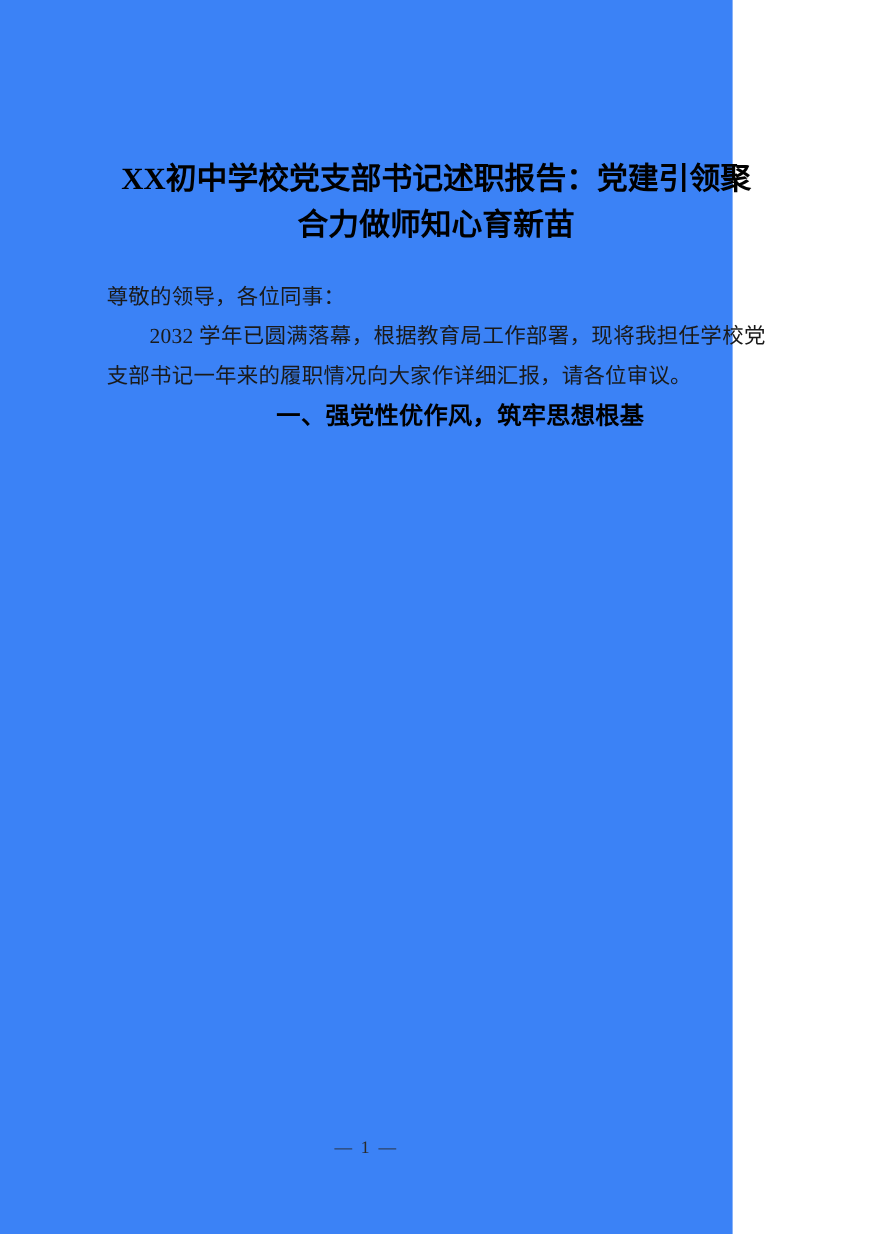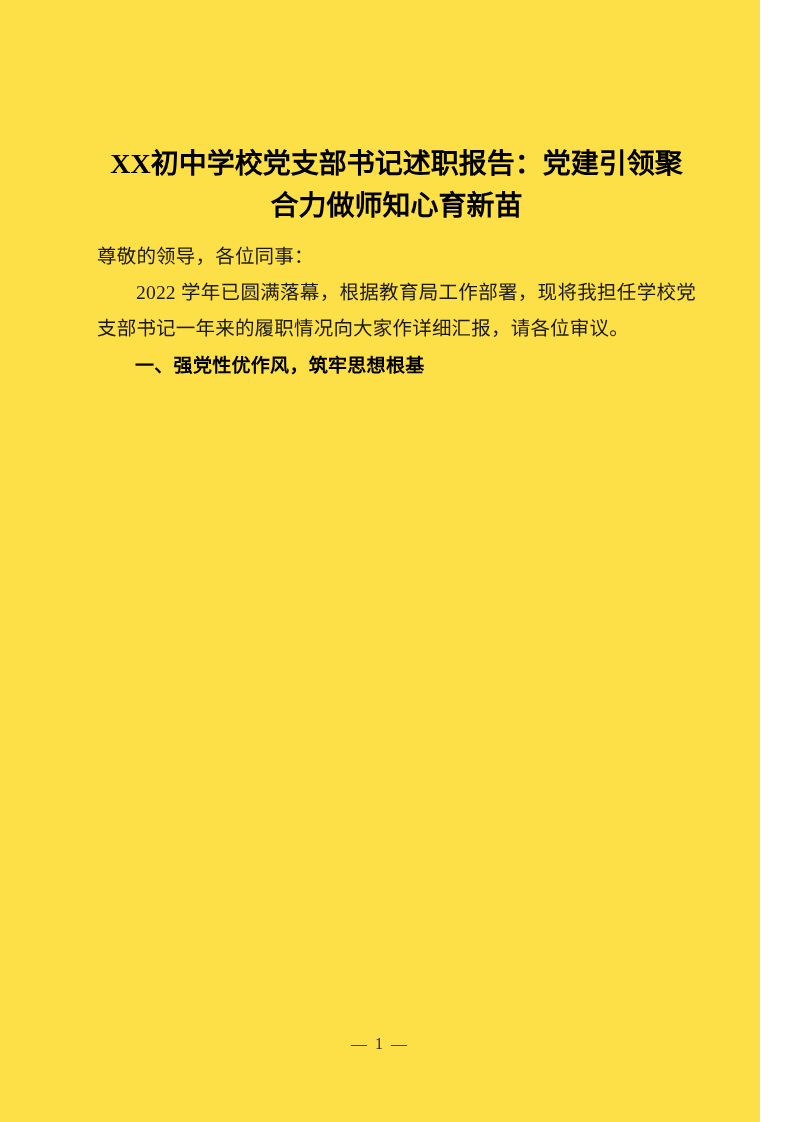--- a/index.html
+++ b/index.html
@@ -13,23 +13,23 @@
     height: 1122px;
     position: relative;
     font-family: "Liberation Serif", "DejaVu Serif", serif;
     color: #000000;
     overflow: hidden;
   }
 
   .page {
     position: absolute;
     inset: 0;
-    width: 760px;
+    width: 666px;
     height: 1122px;
-    background: #fde047;
+    background: #3b82f6;
     box-sizing: border-box;
   }
 
   .content {
     position: absolute;
     left: 97px;
     top: 0;
     width: 599px;
   }
 
@@ -42,21 +42,21 @@
     font-size: 28px;
     line-height: 42px;
     text-align: center;
     letter-spacing: 0px;
     color: #000000;
     padding-top: 143px;
   }
 
   
   .body-block {
-    margin-top: 12px;
+    margin-top: 26px;
   }
 
   p.para {
     margin: 0 0 0 0;
     font-family: "Liberation Serif", "DejaVu Serif", serif;
     font-size: 19.5px;
     line-height: 36px;
     text-align: justify;
     text-justify: inter-ideograph;
     color: #1a1a1a;
@@ -70,24 +70,25 @@
   p.noindent {
     text-indent: 0;
   }
 
   
   p.section-heading {
     margin: 0;
     text-indent: 2em;
     font-family: "DejaVu Sans", "Liberation Sans", sans-serif;
     font-weight: bold;
-    font-size: 19px;
+    font-size: 22px;
     line-height: 36px;
     color: #000000;
     letter-spacing: 0.3px;
+    text-align: center;
   }
 
   
   .page-footer {
     position: absolute;
     left: 0;
     right: 0;
     top: 1035px;
     text-align: center;
     font-family: "Liberation Serif", "DejaVu Serif", serif;
@@ -102,21 +103,21 @@
 <div class="page">
   <div class="content">
 
     <h1 class="doc-title">XX初中学校党支部书记述职报告：党建引领聚合力做师知心育新苗</h1>
 
     <div class="body-block">
 
       <p class="para noindent">尊敬的领导，各位同事：</p>
 
 
-      <p class="para indent">2022 学年已圆满落幕，根据教育局工作部署，现将我担任学校党支部书记一年来的履职情况向大家作详细汇报，请各位审议。</p>
+      <p class="para indent">2032 学年已圆满落幕，根据教育局工作部署，现将我担任学校党支部书记一年来的履职情况向大家作详细汇报，请各位审议。</p>
 
 
 
       <p class="section-heading">一、强党性优作风，筑牢思想根基</p>
 
     </div>
   </div>
 
   <div class="page-footer">
     <span>— 1 —</span>

